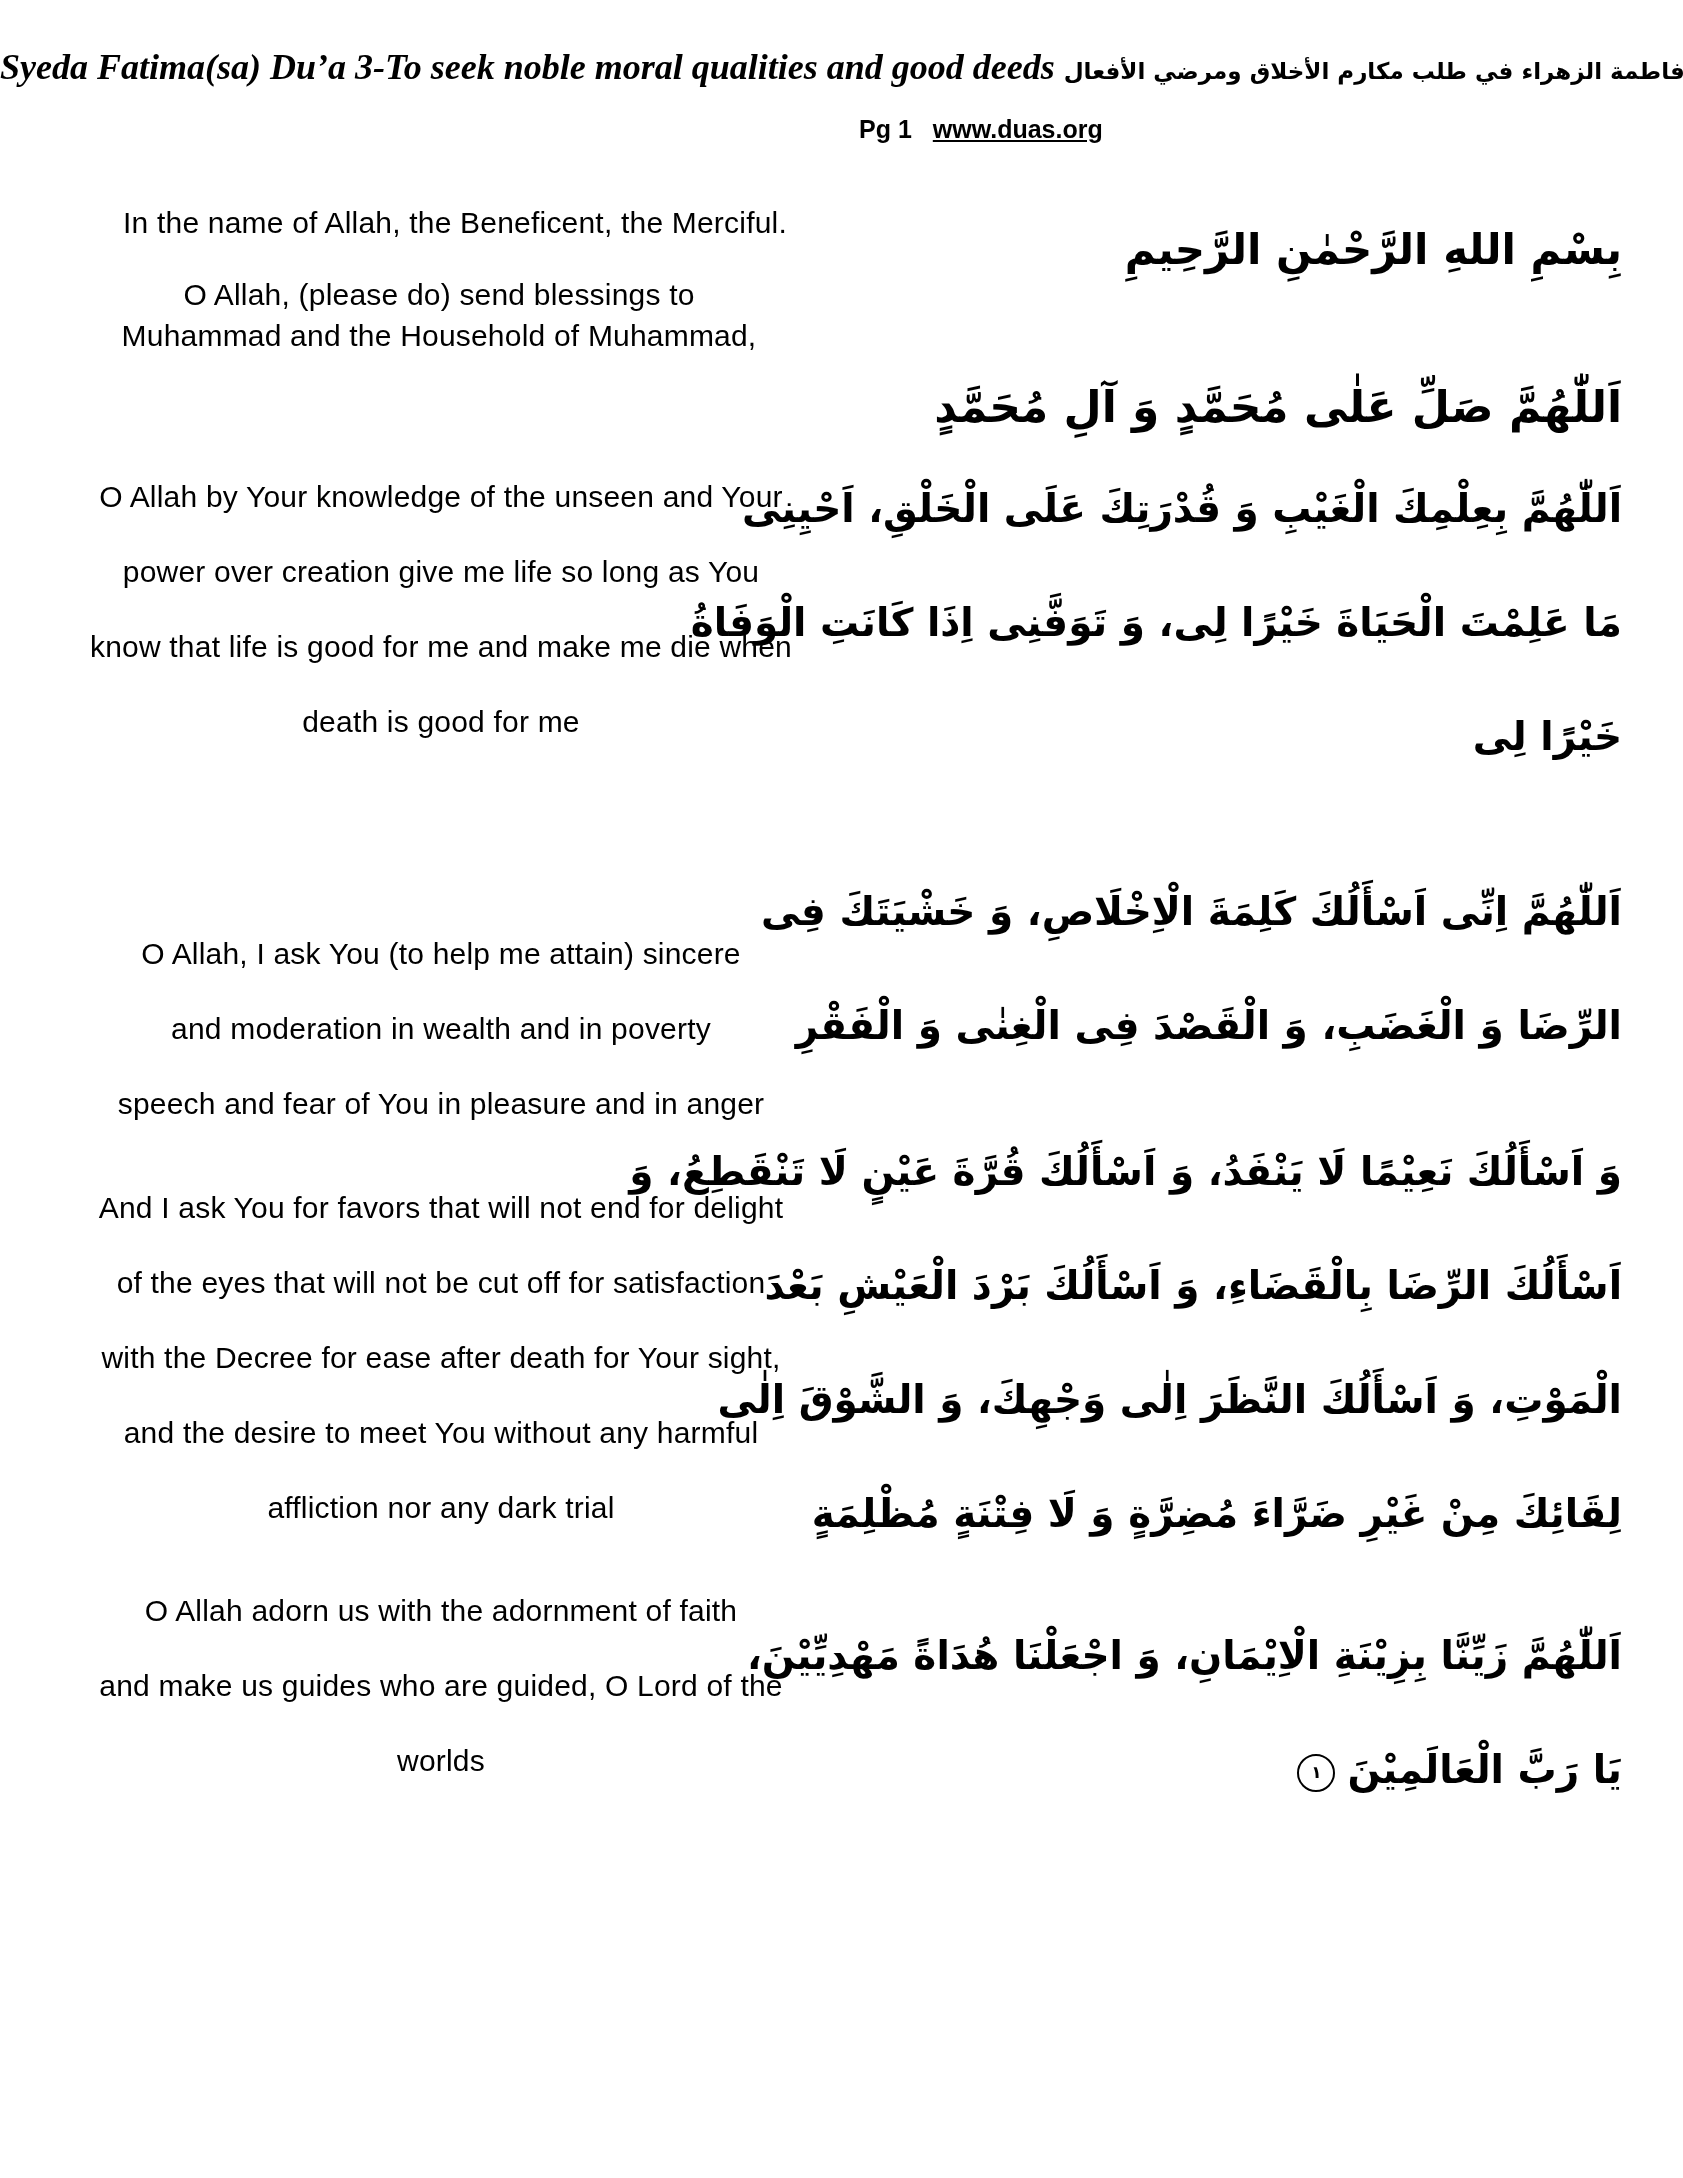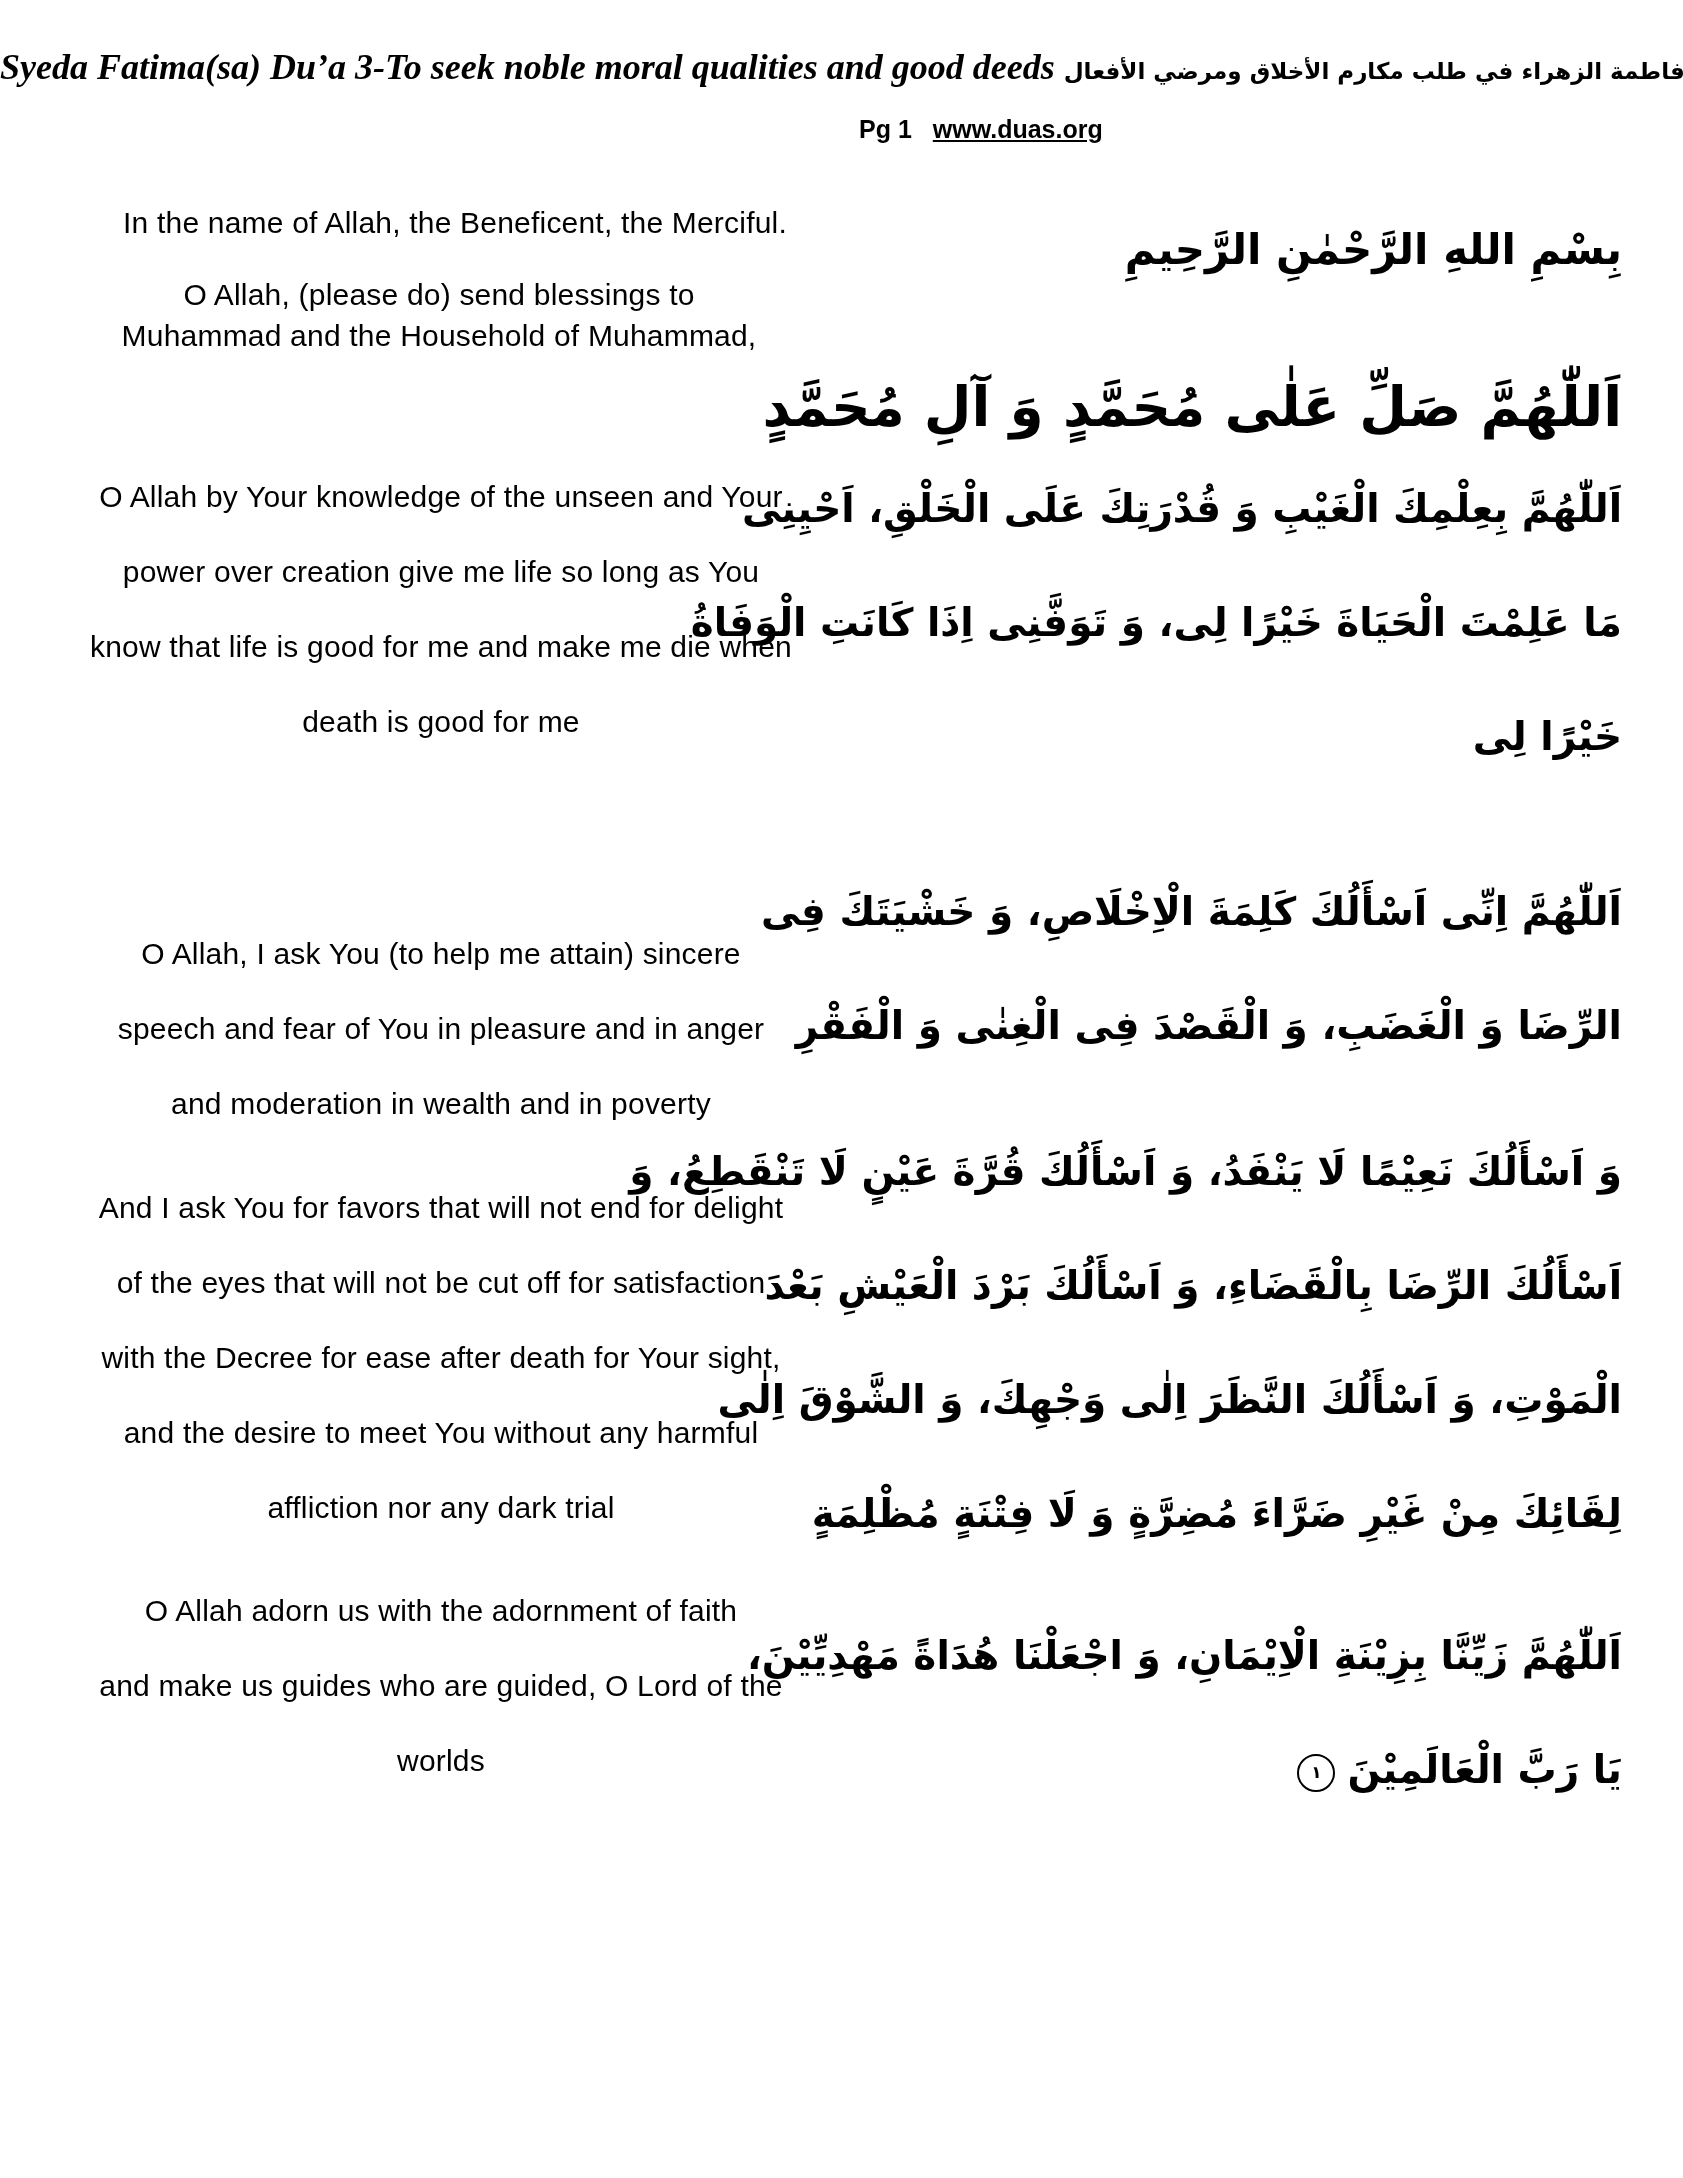--- a/index.html
+++ b/index.html
@@ -63,21 +63,21 @@
     right: 61px;
     direction: rtl;
     text-align: right;
     font-family: "DejaVu Sans", sans-serif;
     font-weight: bold;
     font-size: 39px;
     line-height: 114px;
   }
   .ar .line { white-space: nowrap; }
   .s1-ar { top: 193px; font-size: 42px; }
-  .s2-ar { top: 350px; font-size: 55px; }
+  .s2-ar { top: 350px; font-size: 44px; }
   .s3-ar { top: 452px; }
   .s4-ar { top: 855px; }
   .s5-ar { top: 1115px; }
   .s6-ar { top: 1599px; }
   .ayah-marker {
     display: inline-flex;
     align-items: center;
     justify-content: center;
     width: 34px; height: 34px;
     border: 2.5px solid #000;
@@ -124,22 +124,22 @@
     <div class="line">death is good for me</div>
   </div>
   <div class="ar s3-ar">
     <div class="line">اَللّٰهُمَّ بِعِلْمِكَ الْغَيْبِ وَ قُدْرَتِكَ عَلَى الْخَلْقِ، اَحْيِنِى</div>
     <div class="line">مَا عَلِمْتَ الْحَيَاةَ خَيْرًا لِى، وَ تَوَفَّنِى اِذَا كَانَتِ الْوَفَاةُ</div>
     <div class="line">خَيْرًا لِى</div>
   </div>
 
   <div class="en s4-en">
     <div class="line">O Allah, I ask You (to help me attain) sincere</div>
+    <div class="line">and moderation in wealth and in poverty</div>
     <div class="line">speech and fear of You in pleasure and in anger</div>
-    <div class="line">and moderation in wealth and in poverty</div>
   </div>
   <div class="ar s4-ar">
     <div class="line">اَللّٰهُمَّ اِنِّى اَسْأَلُكَ كَلِمَةَ الْاِخْلَاصِ، وَ خَشْيَتَكَ فِى</div>
     <div class="line">الرِّضَا وَ الْغَضَبِ، وَ الْقَصْدَ فِى الْغِنٰى وَ الْفَقْرِ</div>
   </div>
 
   <div class="en s5-en">
     <div class="line">And I ask You for favors that will not end for delight</div>
     <div class="line">of the eyes that will not be cut off for satisfaction</div>
     <div class="line">with the Decree for ease after death for Your sight,</div>

